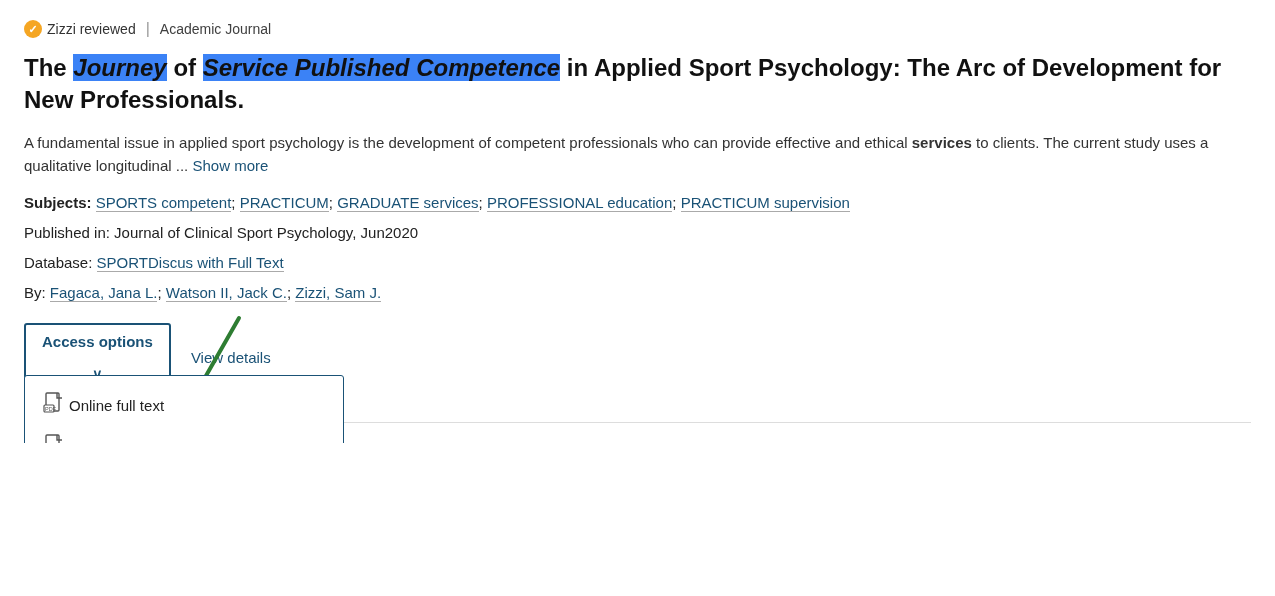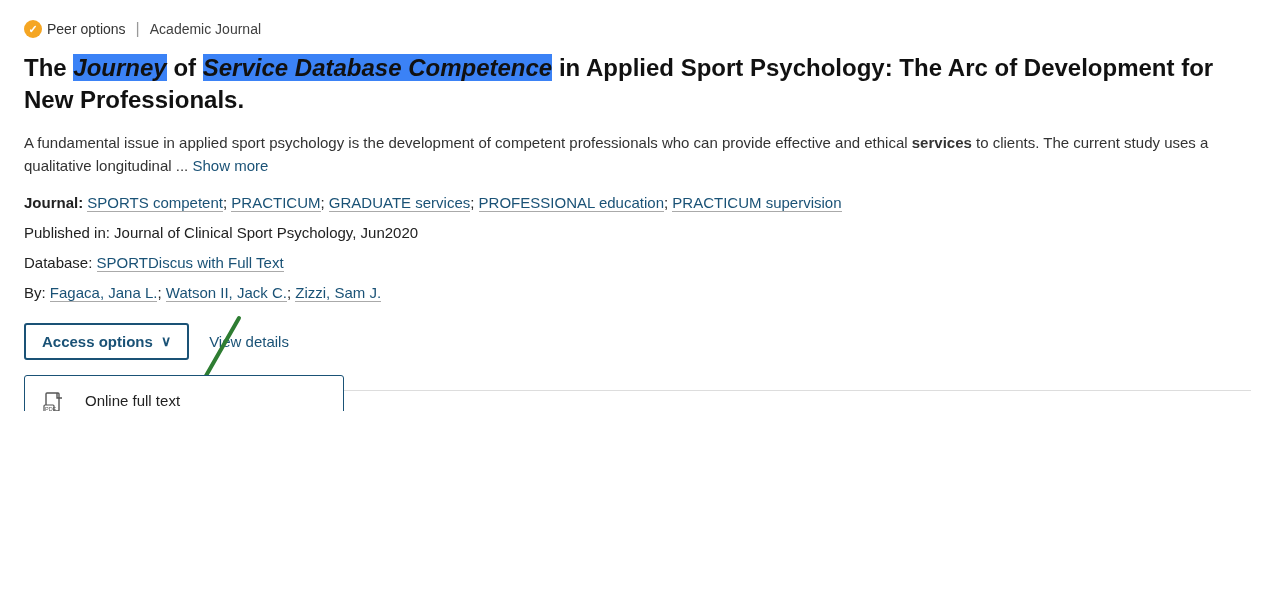--- a/index.html
+++ b/index.html
@@ -101,29 +101,30 @@
     .actions-row {
       display: flex;
       align-items: center;
       gap: 16px;
       margin-top: 18px;
       position: relative;
     }
 
     .access-btn {
       display: flex;
-      gap: 8px;
+      gap: 16px;
       border: 2px solid #1a5276;
       color: #1a5276;
       background: #fff;
       padding: 8px 16px;
       font-size: 15px;
       font-weight: bold;
       cursor: pointer;
       border-radius: 3px;
+      flex-direction: column;
     }
     .chevron-icon {
       font-size: 14px;
       color: #1a5276;
     }
 
     .view-details-btn {
       background: none;
       border: none;
       color: #1a5276;
@@ -139,22 +140,22 @@
       left: 0;
       width: 320px;
       border: 1.5px solid #1a5276;
       background: #fff;
       border-radius: 3px;
       z-index: 10;
       padding: 6px 0;
     }
     .dropdown-item {
       display: flex;
-      align-items: flex-start;
-      gap: 20px;
+      align-items: flex-end;
+      gap: 4px;
       padding: 10px 18px;
       font-size: 15px;
       color: #222;
       cursor: pointer;
     }
     .pdf-icon {
       width: 22px;
       height: 22px;
       flex-shrink: 0;
     }
@@ -171,37 +172,37 @@
       border-top: 1px solid #ddd;
       margin-top: 30px;
     }
   </style>
 </head>
 <body>
 
 <div class="meta-row">
   <div class="peer-reviewed-badge">
     <span class="check-icon">✓</span>
-    <span>Peer options</span>
+    <span>Zizzi reviewed</span>
   </div>
   <span class="divider-pipe">|</span>
   <span class="journal-type">Academic Journal</span>
 </div>
 
 <h1 class="article-title">
-  <span>The </span><span class="highlight">Journey</span><span> of </span><span class="highlight">Service Database Competence</span><span> in Applied Sport Psychology: The Arc of Development for New Professionals.</span>
+  <span>The </span><span class="highlight">Journey</span><span> of </span><span class="highlight">Service Published Competence</span><span> in Applied Sport Psychology: The Arc of Development for New Professionals.</span>
 </h1>
 
 <p class="abstract">
   <span>A fundamental issue in applied sport psychology is the development of competent professionals who can provide effective and ethical </span><strong>services</strong><span> to clients. The current study uses a qualitative longitudinal ...</span>
   <a class="show-more">Show more</a>
 </p>
 
 <div class="subjects-row">
-  <strong>Journal:</strong>
+  <strong>Subjects:</strong>
   <a class="meta-link"> SPORTS competent</a>;
   <a class="meta-link"> PRACTICUM</a>;
   <a class="meta-link"> GRADUATE services</a>;
   <a class="meta-link"> PROFESSIONAL education</a>;
   <a class="meta-link"> PRACTICUM supervision</a>
 </div>
 
 <div class="meta-info">
   <strong>Published in:</strong>
   <span>Journal of Clinical Sport Psychology, Jun2020</span>

